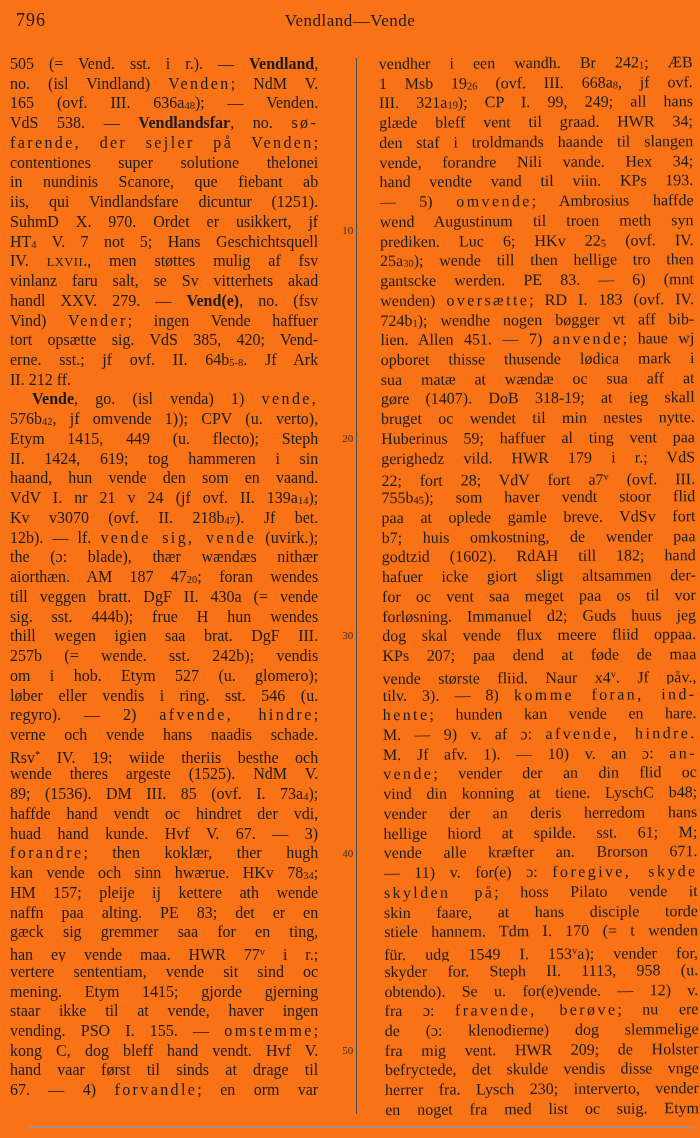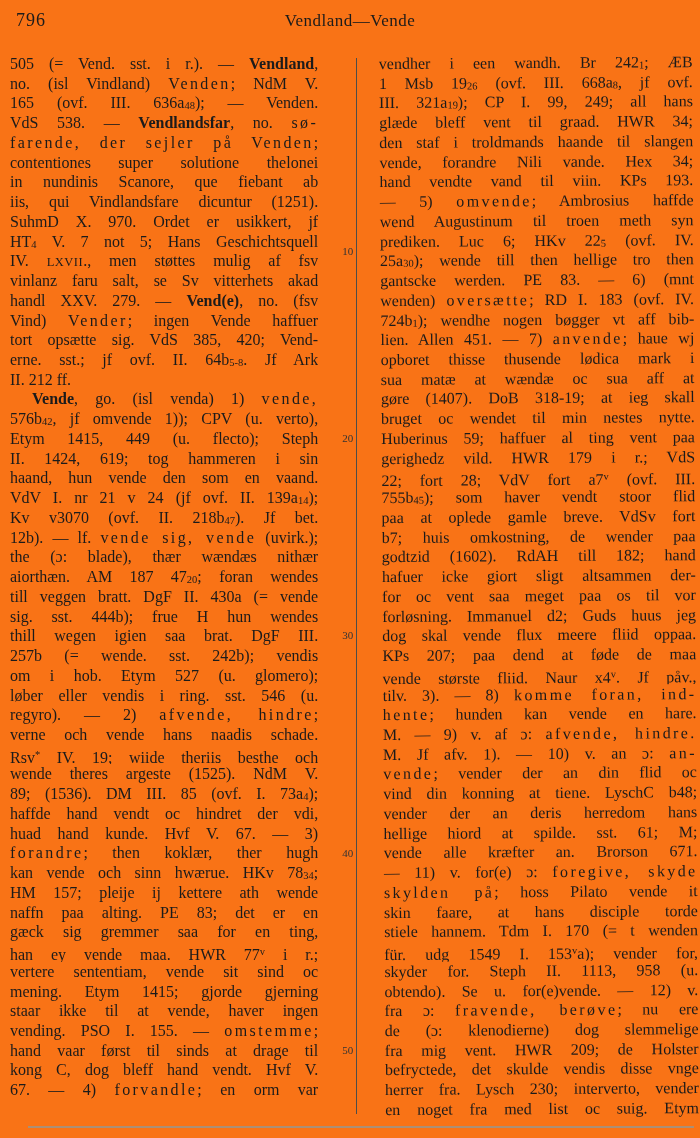--- a/index.html
+++ b/index.html
@@ -88,27 +88,27 @@
         <div class="line"><span class="s-sp">forandre</span><span>; then koklær, ther hugh</span></div>
         <div class="line"><span>kan vende och sinn hwærue. HKv 78</span><span class="s-sub">34</span><span>;</span></div>
         <div class="line"><span>HM 157; pleije ij kettere ath wende</span></div>
         <div class="line"><span>naffn paa alting. PE 83; det er en</span></div>
         <div class="line"><span>gæck sig gremmer saa for en ting,</span></div>
         <div class="line"><span>han ey vende maa. HWR 77</span><span class="s-sup">v</span><span> i r.;</span></div>
         <div class="line"><span>vertere sententiam, vende sit sind oc</span></div>
         <div class="line"><span>mening. Etym 1415; gjorde gjerning</span></div>
         <div class="line"><span>staar ikke til at vende, haver ingen</span></div>
         <div class="line"><span>vending. PSO I. 155. — </span><span class="s-sp">omstemme</span><span>;</span></div>
+        <div class="line"><span>kong C, dog bleff hand vendt. Hvf V.</span></div>
         <div class="line"><span>hand vaar først til sinds at drage til</span></div>
-        <div class="line"><span>kong C, dog bleff hand vendt. Hvf V.</span></div>
         <div class="line"><span>67. — 4) </span><span class="s-sp">forvandle</span><span>; en orm var</span></div>
       </div>
     <div class="gutter" id="gutter">
       <div class="rule"></div>
-    <span class="ln" style="top: 192px;">10</span>
+    <span class="ln" style="top: 171px;">10</span>
         <span class="ln" style="top: 379.06px;">20</span>
         <span class="ln" style="top: 576.46px;">30</span>
         <span class="ln" style="top: 793.6px;">40</span>
         <span class="ln" style="top: 991px;">50</span>
       </div>
     <div class="col right" id="col-right">
         <div class="line"><span>vendher i een wandh. Br 242</span><span class="s-sub">1</span><span>; ÆB</span></div>
         <div class="line"><span>1 Msb 19</span><span class="s-sub">26</span><span> (ovf. III. 668a</span><span class="s-sub">8</span><span>, jf ovf.</span></div>
         <div class="line"><span>III. 321a</span><span class="s-sub">19</span><span>); CP I. 99, 249; all hans</span></div>
         <div class="line"><span>glæde bleff vent til graad. HWR 34;</span></div>

